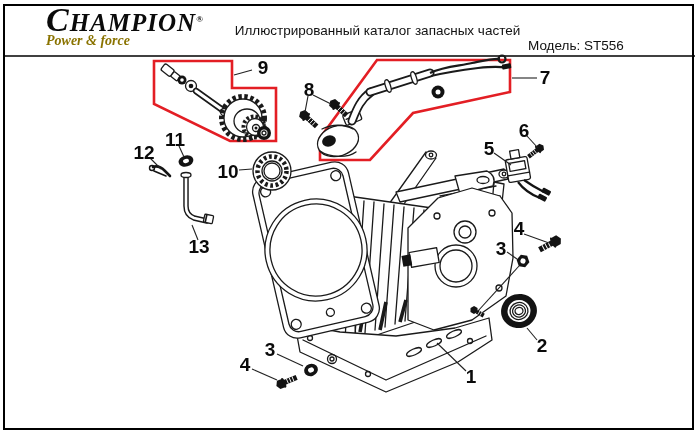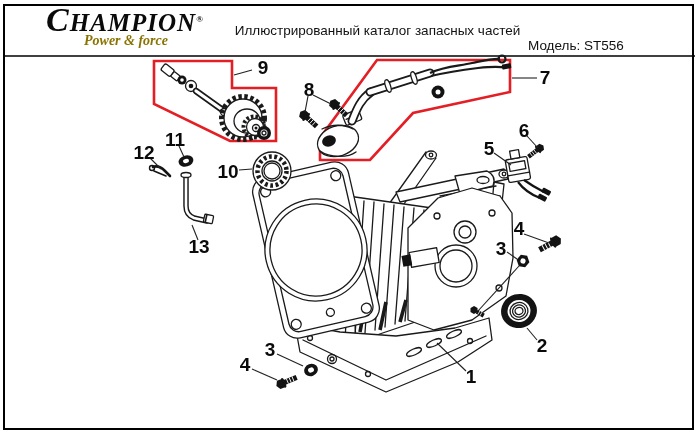--- a/index.html
+++ b/index.html
@@ -11,21 +11,21 @@
     border:2px solid #000;box-sizing:border-box;pointer-events:none;}
   .brand{position:absolute;left:46px;top:6px;width:170px;}
   .brand-name{
     font-family:"Liberation Serif",serif;font-weight:bold;font-style:italic;
     font-size:25px;line-height:26px;color:#0a0a0a;letter-spacing:1px;white-space:nowrap;
   }
   .brand-name::first-letter{font-size:34px;}
   .brand-mark{font-size:9px;vertical-align:super;font-style:normal;}
   .brand-tagline{
     font-family:"Liberation Serif",serif;font-weight:bold;font-style:italic;
-    font-size:14px;color:#8a7300;margin-top:-3px;width:160px;text-align:center;
+    font-size:14px;color:#8a7300;margin-top:-3px;width:160px;
   }
   .hdr-title{position:absolute;left:225px;top:23px;width:305px;text-align:center;
     font-size:13.5px;color:#111;}
   .hdr-model{position:absolute;left:528px;top:38px;width:110px;text-align:left;
     font-size:13.5px;color:#111;}
   svg{position:absolute;left:0;top:0;}
   svg .ln{stroke:#1a1a1a;fill:none;stroke-width:1.3;stroke-linejoin:round;stroke-linecap:round;}
   svg .fw{fill:#fff;stroke:#1a1a1a;stroke-width:1.3;stroke-linejoin:round;}
   svg .blk{fill:#131313;stroke:none;}
   svg .ld{stroke:#222;stroke-width:1.1;fill:none;}

